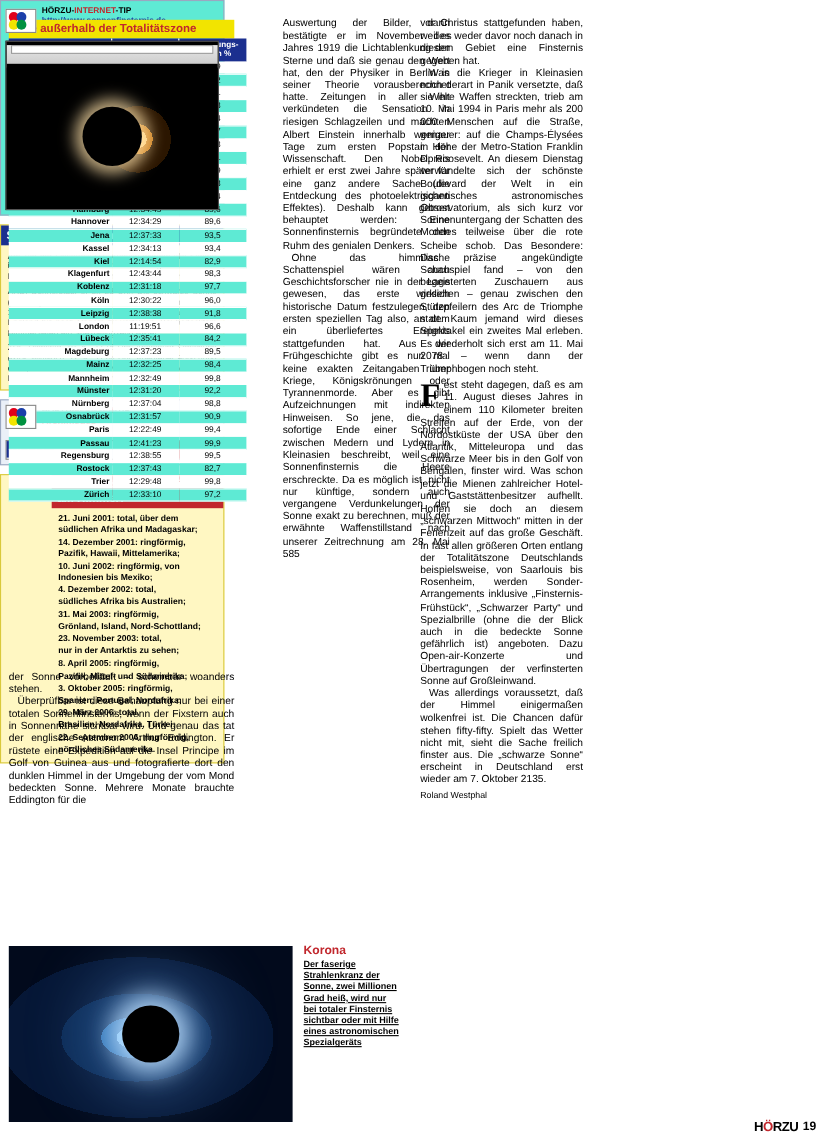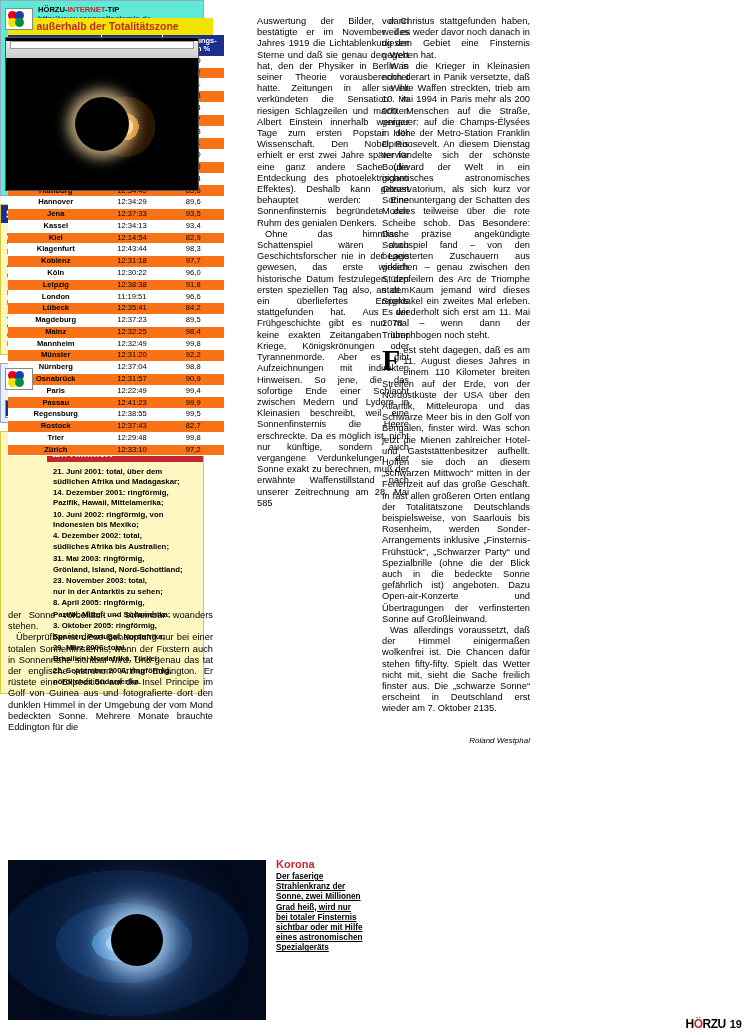--- a/index.html
+++ b/index.html
@@ -31,35 +31,35 @@
     text-align:center;padding:2px 1px;line-height:8.4px;vertical-align:bottom;
     border-right:1px solid #fff;
   }
   table.sf th.c1{text-align:left;padding-left:4px;width:88px;}
   table.sf th.c2{width:58px;}
   table.sf th.c3{width:59px;border-right:none;}
   table.sf td{
     font-size:7.6px;padding:1.1px 2px;line-height:8.6px;
     border-bottom:1px solid #ffffff;
   }
-  table.sf td.c1{text-align:center;padding-left:4px;font-weight:bold;}
+  table.sf td.c1{text-align:right;padding-left:4px;font-weight:bold;}
   table.sf td.c2,table.sf td.c3{text-align:center;}
   table.sf tr.odd td{background:#ffffff;}
-  table.sf tr.even td{background:#f97316;}
+  table.sf tr.even td{background:#5eead4;}
 
   
   #colA{left:8px;top:610px;width:205px;}
   #colB{left:222px;top:16px;width:152px;margin-left:35px;}
   #colC{left:382px;top:16px;width:148px;}
   .dropcapP{position:relative;padding-left:0;}
   .dropcap{
     float:left;font-size:30px;line-height:25px;font-weight:bold;
     margin:2px 3px 0 0;font-family:"Liberation Serif", serif;
   }
-  .author{text-align:right;font-style:italic;font-size:8px;margin-top:20px;}
+  .author{font-size:8px;margin-top:2px;}
 
   
   #rightcol{left:538px;top:10px;width:204px;}
 
   
   .tipbox{background:#5eead4;border:1px solid #9aa7c0;padding:4px;}
   .tiphead{display:flex;align-items:center;gap:5px;}
   .logo-sq{
     width:26px;height:20px;position:relative;flex:none;
     background:#ffffff;border:1px solid #888;

